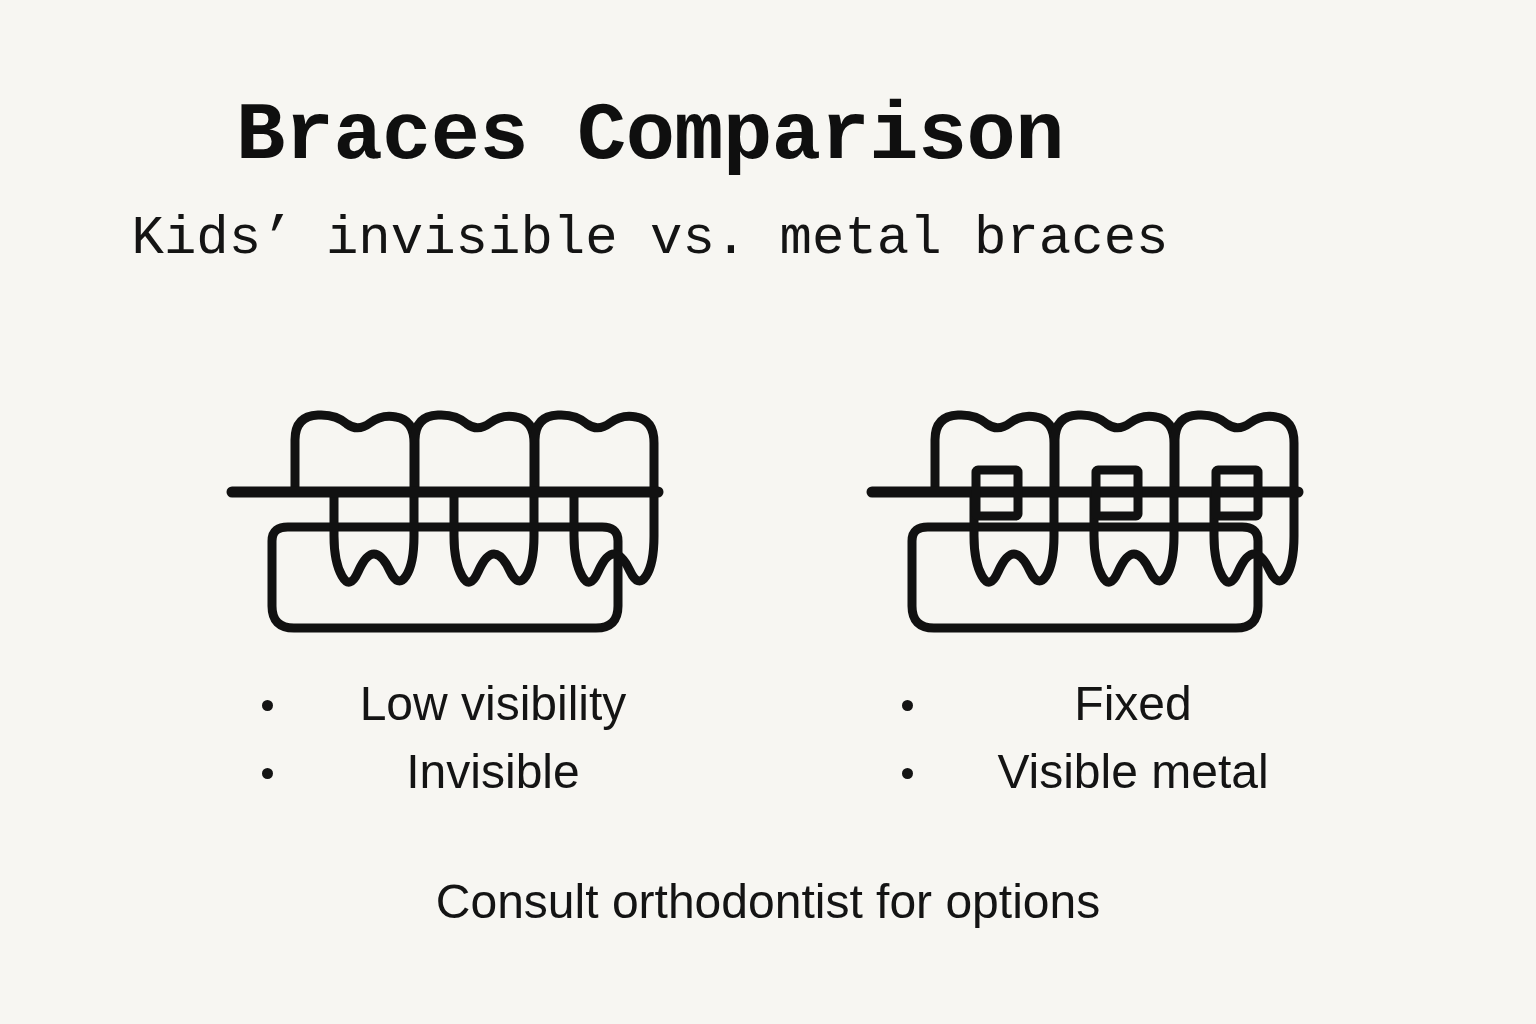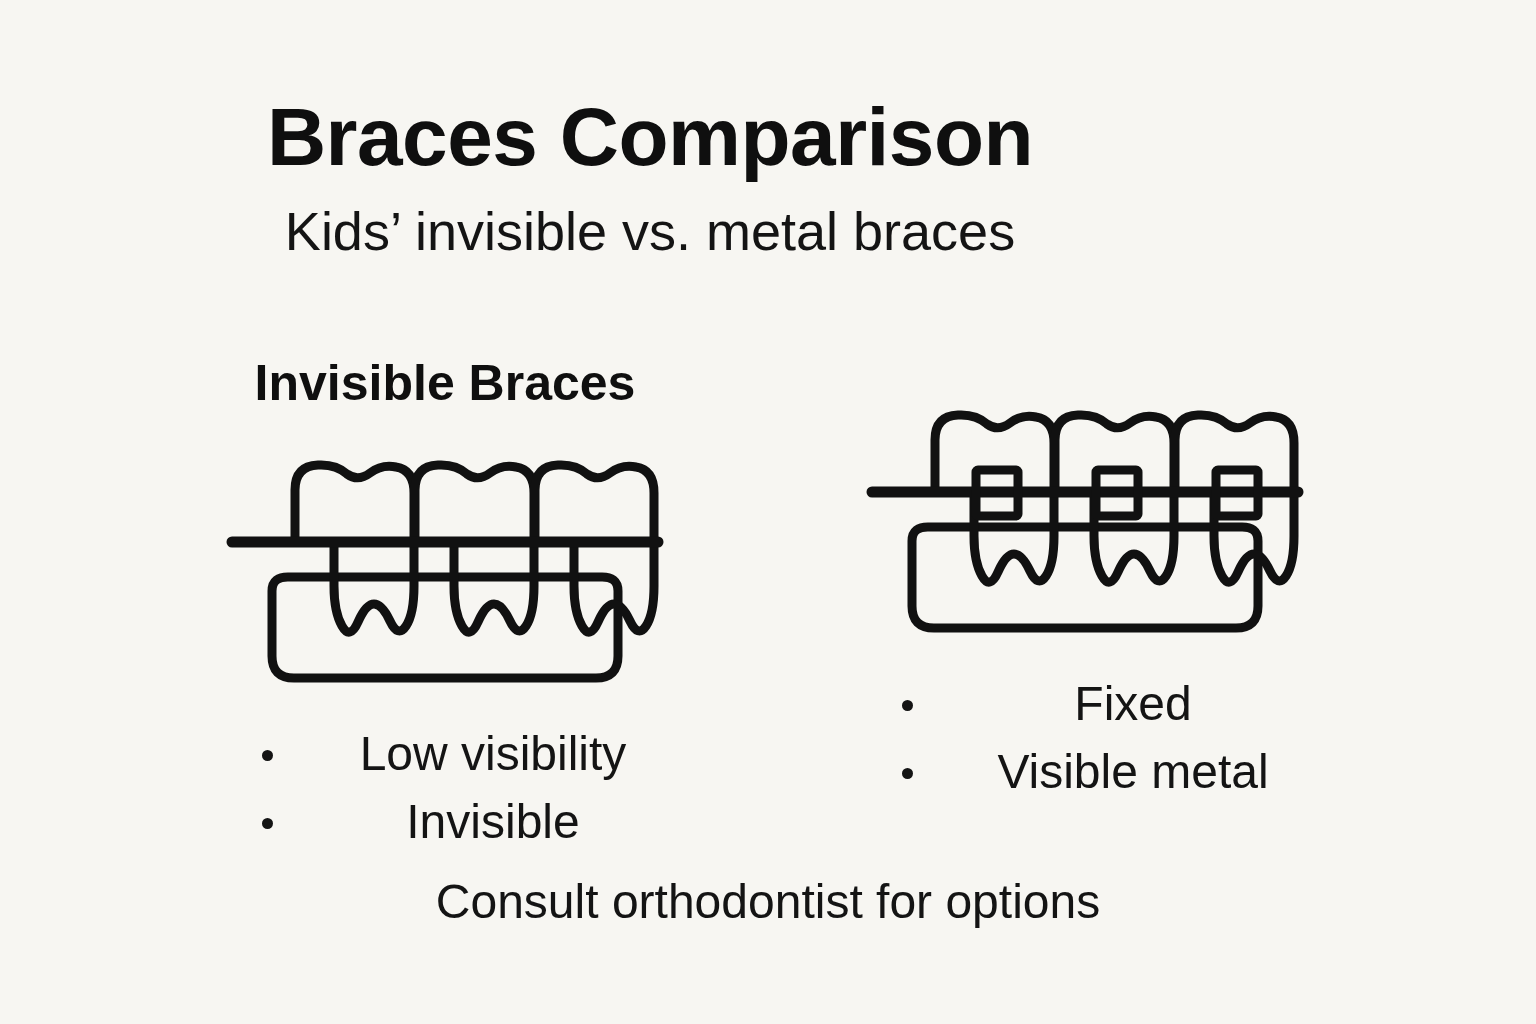--- a/index.html
+++ b/index.html
@@ -21,35 +21,36 @@
     background: #f7f6f2;
   }
 
   
   .header {
     position: absolute;
     top: 96px;
     left: 0;
     width: 1300px;
     text-align: center;
+    font-family: Liberation Mono, monospace;
   }
   .title {
     font-size: 82px;
     font-weight: bold;
     letter-spacing: -0.5px;
     line-height: 1.0;
     color: #0f0f0f;
     margin: 0;
   }
   .subtitle {
     font-size: 54px;
     font-weight: normal;
     line-height: 1.0;
     color: #141414;
-    margin: 0;
+    margin: 8px;
     padding-top: 26px;
   }
 
   
   .columns {
     position: absolute;
     top: 358px;
     left: 0;
     width: 1536px;
     display: flex;
@@ -127,21 +128,20 @@
 
   <div class="header">
     <h1 class="title">Braces Comparison</h1>
     <p class="subtitle">Kids’ invisible vs. metal braces</p>
   </div>
 
   <div class="columns">
 
     <div class="column left">
 
-      <h2 class="col-heading">Invisible Braces</h2>
 
       <svg class="illustration" viewBox="0 0 470 250" xmlns="http://www.w3.org/2000/svg">
         <g fill="none" stroke="#111111" stroke-width="9" stroke-linecap="round" stroke-linejoin="round">
 
           <path d="M 62 145 L 62 210 Q 62 232 84 232 L 386 232 Q 408 232 408 210 L 408 145
                    Q 408 130 390 131 L 80 131 Q 62 130 62 145 Z"></path>
 
           <path d="M 85 96 L 85 44 Q 85 20 108 19 Q 126 18 137 28 Q 148 36 160 27
                    Q 172 18 186 21 Q 204 24 204 47 L 204 96 L 204 140
                    Q 204 168 196 180 Q 188 192 180 175 Q 172 158 164 158

